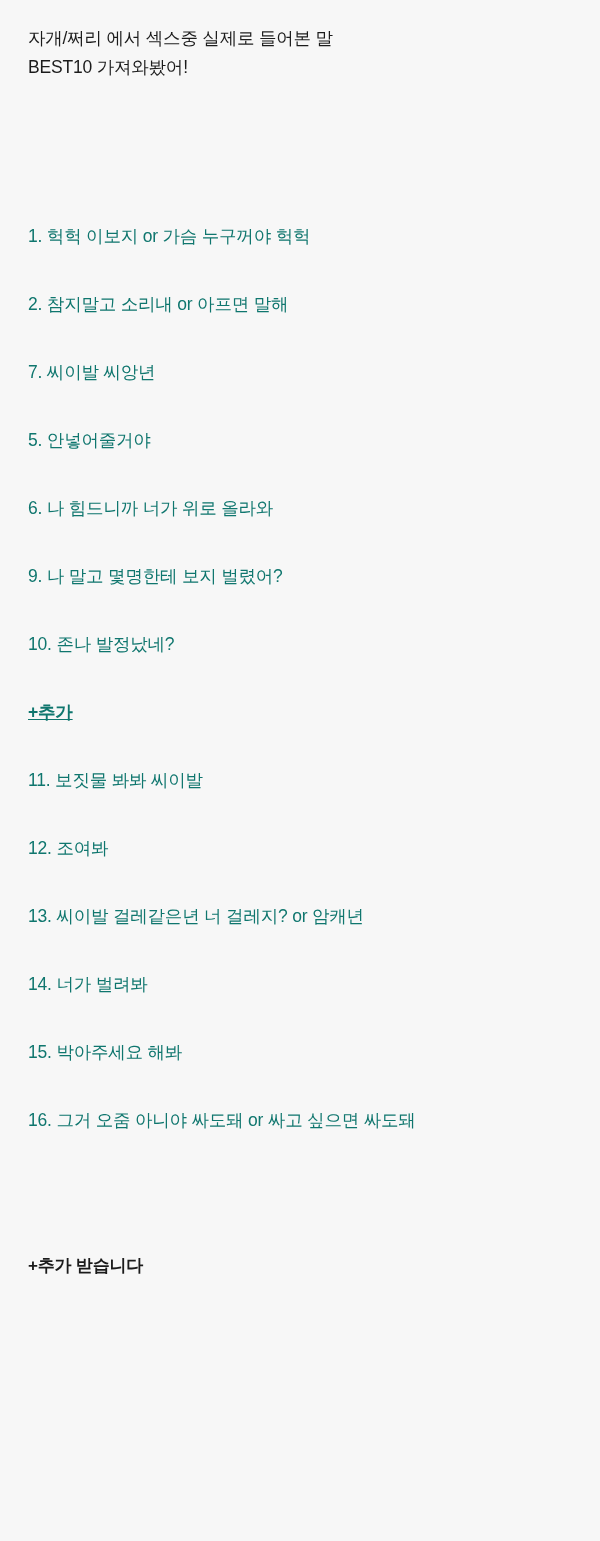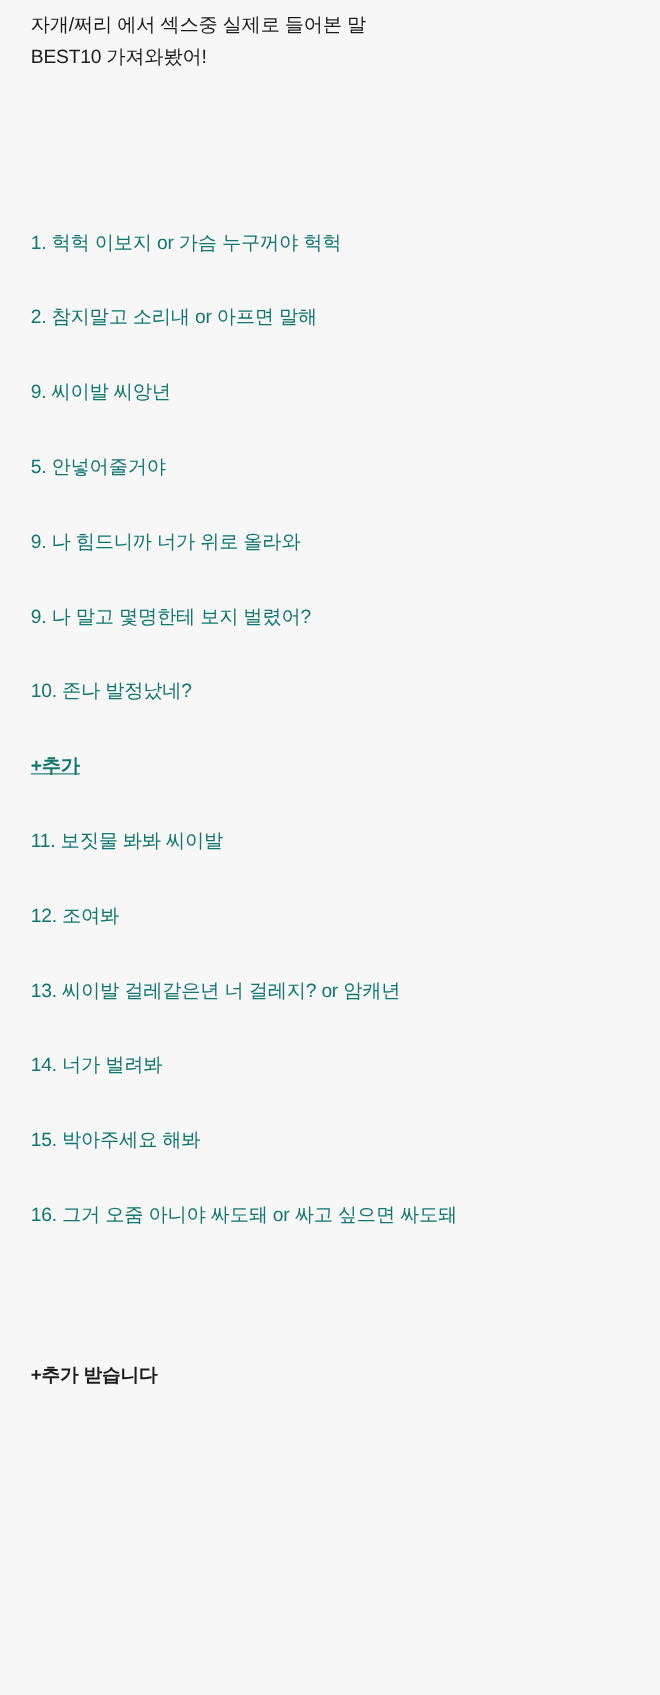--- a/index.html
+++ b/index.html
@@ -12,21 +12,21 @@
     background: #f7f7f7;
     font-family: "Liberation Sans", "DejaVu Sans", sans-serif;
     color: #1b1b1b;
   }
   .page {
     position: relative;
     width: 600px;
     min-height: 1541px;
     background: #f7f7f7;
     box-sizing: border-box;
-    padding: 2px 28px 24px 28px;
+    padding: 18px 28px 24px 28px;
   }
   .header {
     margin: 0;
     padding-top: 6px;
   }
   .header .line {
     font-size: 17.5px;
     line-height: 29px;
     font-weight: 400;
     color: #1b1b1b;
@@ -72,23 +72,23 @@
   <div class="header">
     <div class="line">자개/쩌리 에서 섹스중 실제로 들어본 말</div>
     <div class="line">BEST10 가져와봤어!</div>
   </div>
 
   <div class="gap-top"></div>
 
   <ul class="list">
     <li class="list-item">1. 헉헉 이보지 or 가슴 누구꺼야 헉헉</li>
     <li class="list-item">2. 참지말고 소리내 or 아프면 말해</li>
-    <li class="list-item">9. 씨이발 씨앙년</li>
+    <li class="list-item">7. 씨이발 씨앙년</li>
     <li class="list-item">5. 안넣어줄거야</li>
-    <li class="list-item">9. 나 힘드니까 너가 위로 올라와</li>
+    <li class="list-item">6. 나 힘드니까 너가 위로 올라와</li>
     <li class="list-item">9. 나 말고 몇명한테 보지 벌렸어?</li>
     <li class="list-item">10. 존나 발정났네?</li>
   </ul>
 
   <div class="list-item bold">+추가</div>
 
   <ul class="list">
     <li class="list-item">11. 보짓물 봐봐 씨이발</li>
     <li class="list-item">12. 조여봐</li>
     <li class="list-item">13. 씨이발 걸레같은년 너 걸레지? or 암캐년</li>

